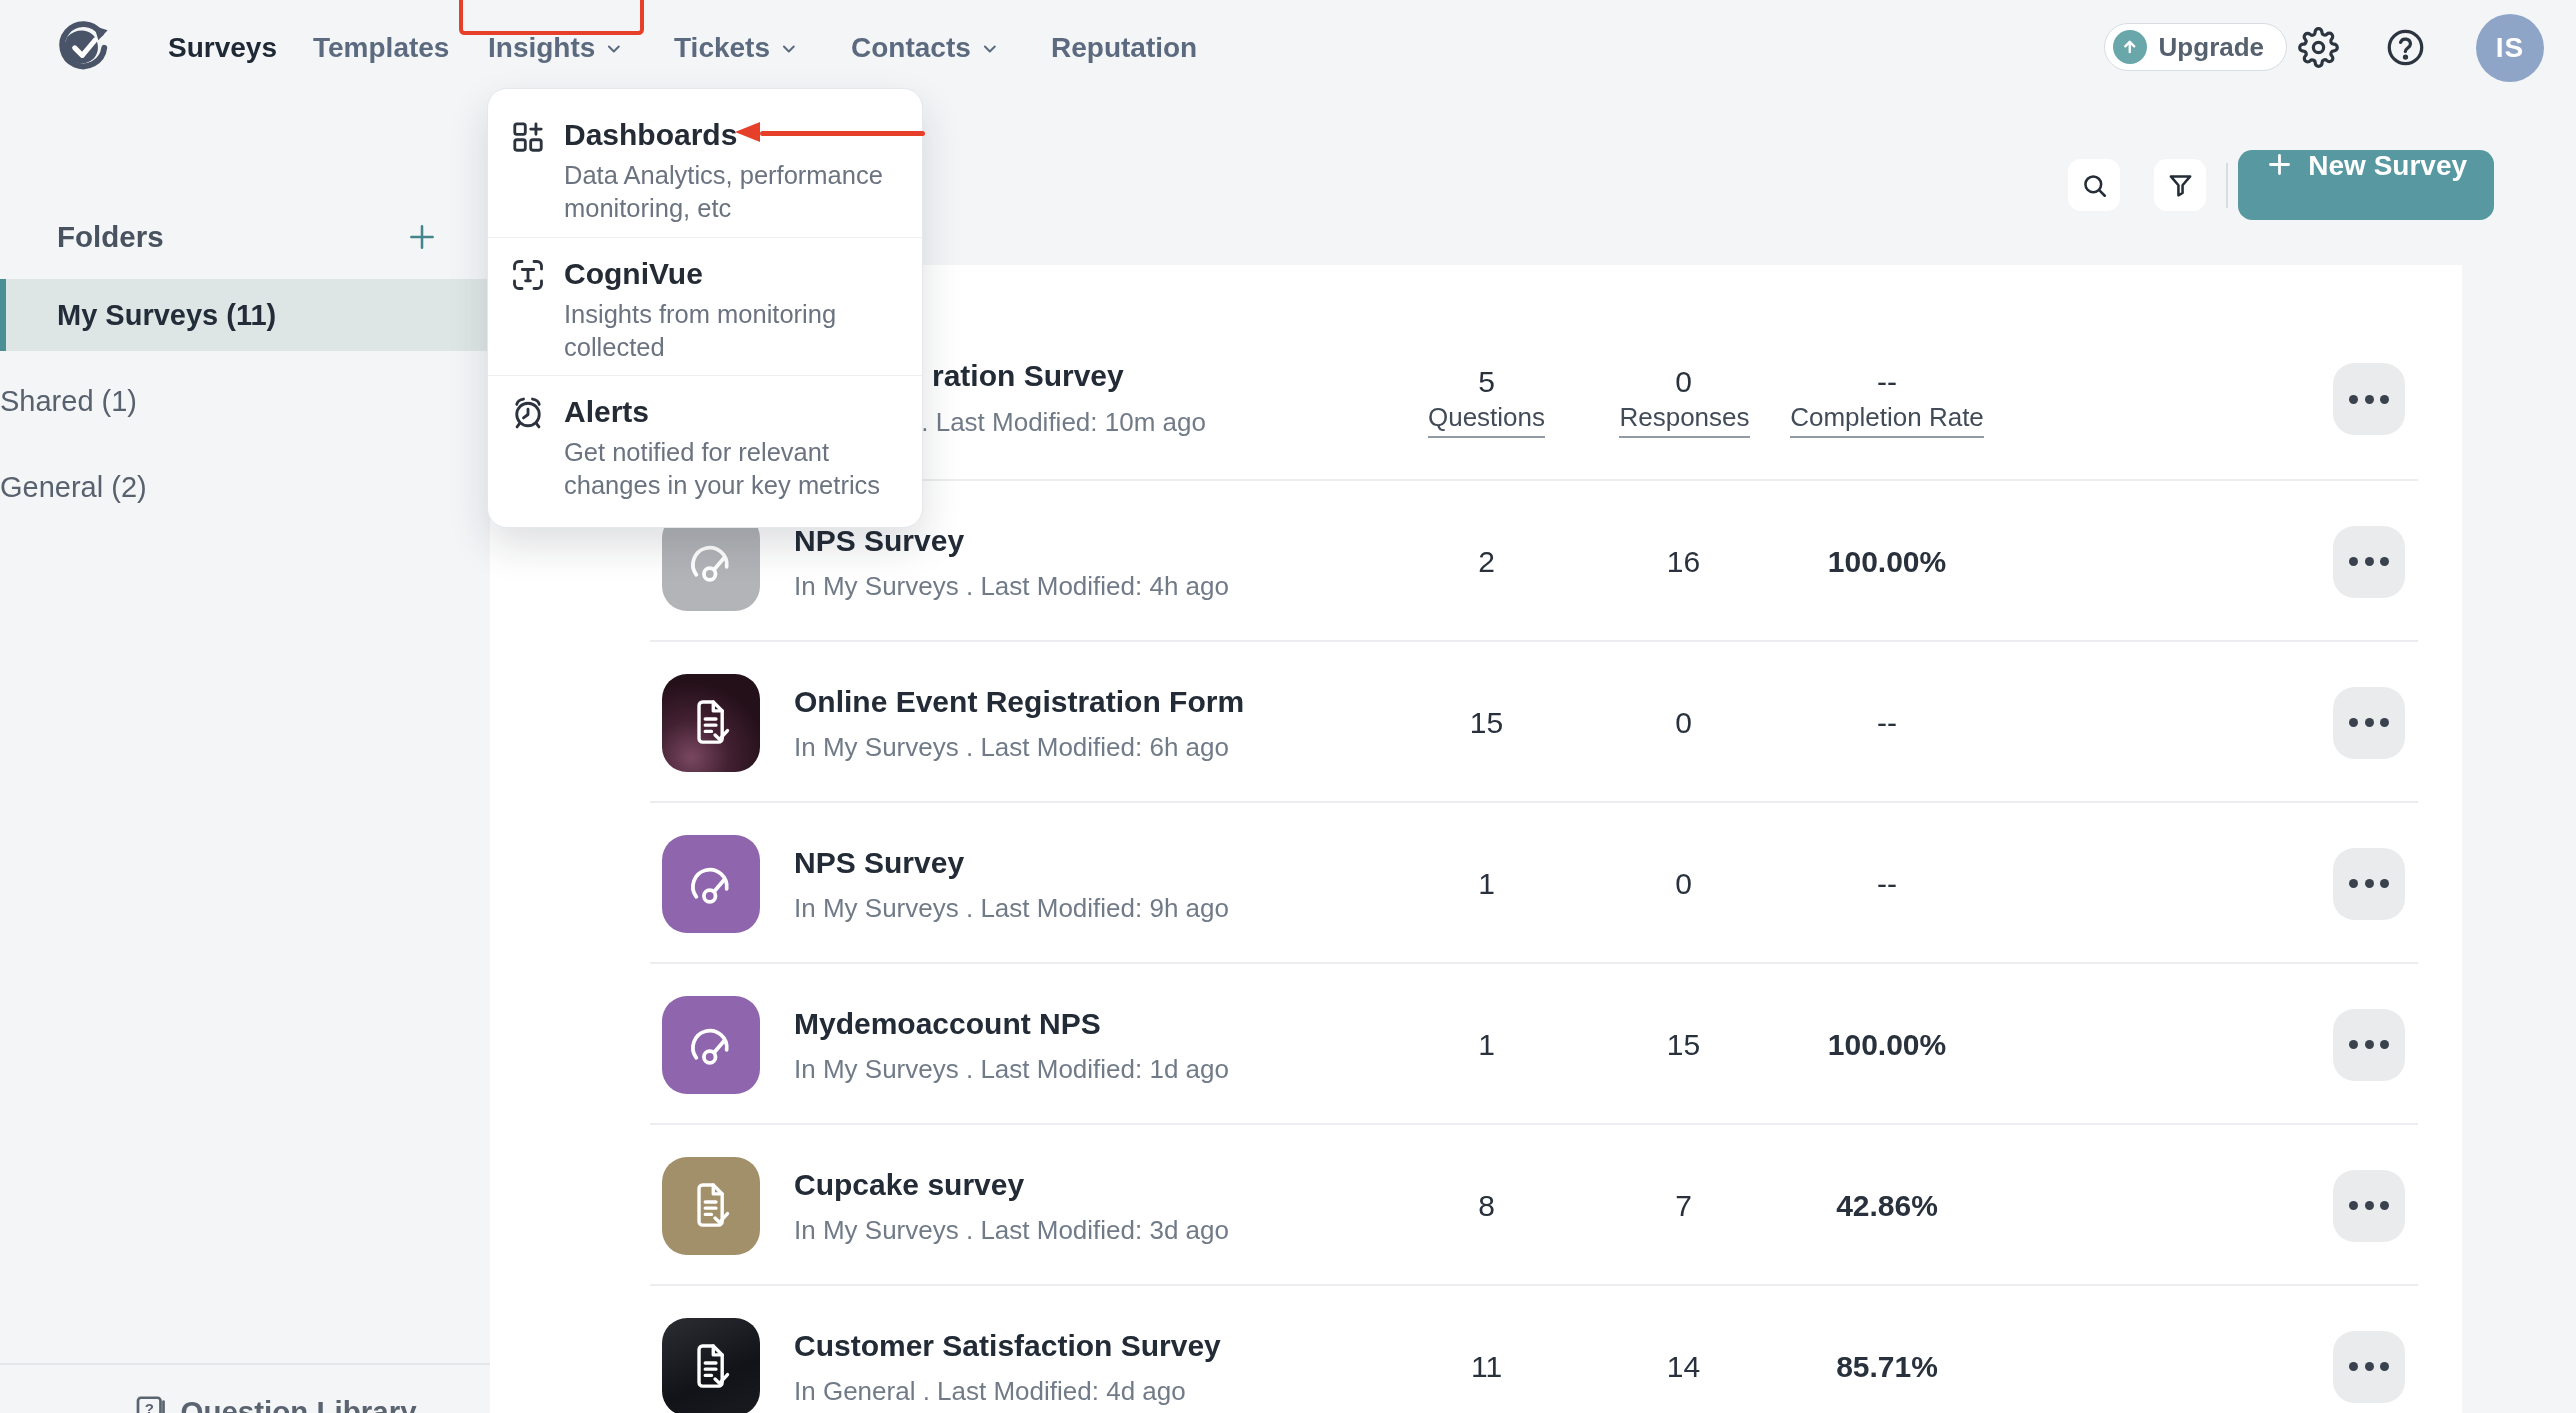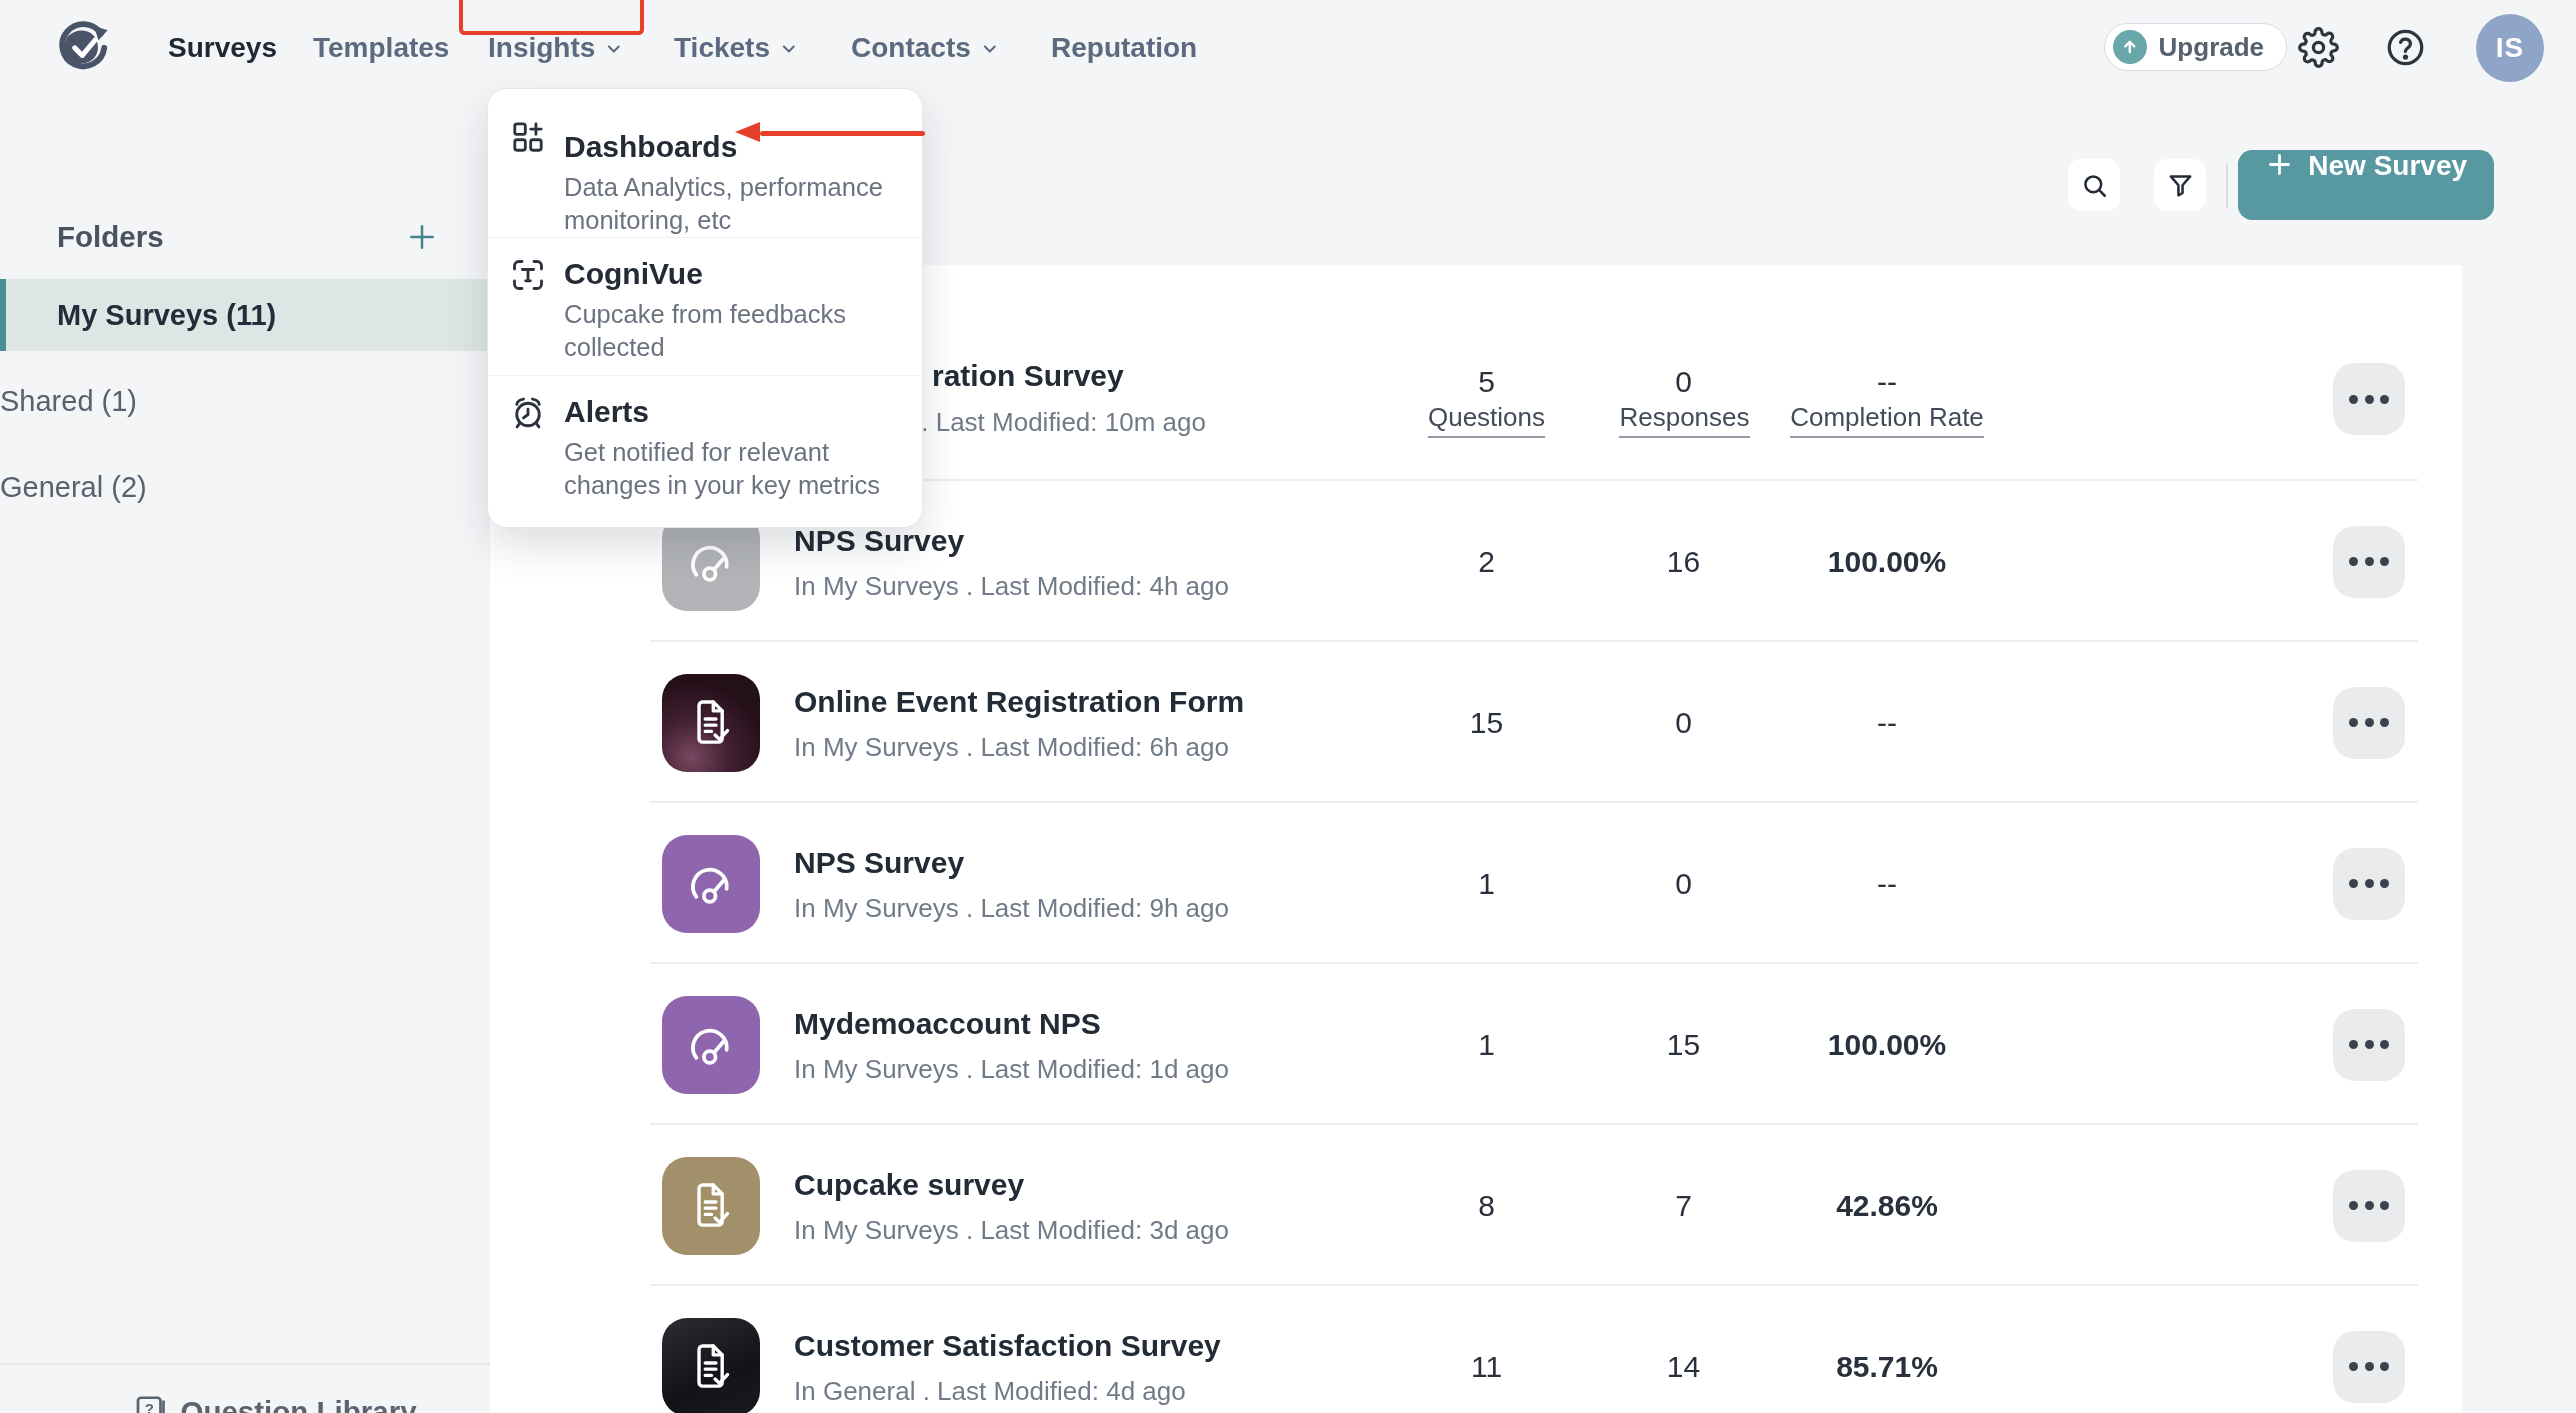--- a/index.html
+++ b/index.html
@@ -97,21 +97,21 @@
   .dropdown { position:absolute; left:487px; top:88px; width:436px; height:440px; background:#fff;
               border:0.9px solid #e4e7ec; border-radius:19.7px; z-index:10;
               box-shadow:0 18px 40px rgba(20,30,40,.14); overflow:hidden; }
   .dd-item { position:absolute; left:0; right:0; cursor:pointer; }
   .dd-1 { top:0; height:148px; }
   .dd-2 { top:148px; height:139px; border-top:1.8px solid #edeff2; }
   .dd-3 { top:286px; bottom:0; border-top:1.8px solid #edeff2; }
   .dd-icon { position:absolute; left:22.4px; width:36px; height:36px; }
   .dd-1 .dd-icon { top:29.5px; } .dd-2 .dd-icon { top:19px; } .dd-3 .dd-icon { top:19px; }
   .dd-text { margin-left:76px; margin-right:16px; }
-  .dd-1 .dd-text { padding-top:38px; } .dd-2 .dd-text { padding-top:16px; } .dd-3 .dd-text { padding-top:16px; }
+  .dd-1 .dd-text { padding-top:26px; } .dd-2 .dd-text { padding-top:16px; } .dd-3 .dd-text { padding-top:16px; }
   .dd-title { font-size:30px; font-weight:700; color:#242b35; line-height:39px; }
   .dd-desc { font-size:25.5px; color:#6b7380; line-height:33px; margin-top:5.4px; max-width:344px; }
 
   
   .anno-arrow { position:absolute; z-index:11; pointer-events:none; }
   .anno-arrow .line { position:absolute; left:25px; top:9px; width:165px; height:4.5px; background:#e7402a; border-radius:2.7px; }
   .anno-arrow .head { position:absolute; left:0; top:0; width:0; height:0;
                       border-top:10.7px solid transparent; border-bottom:10.7px solid transparent;
                       border-right:25px solid #e7402a; }
   svg { display:block; }
@@ -407,21 +407,21 @@
   <div class="dd-item dd-2">
     <svg class="dd-icon" viewBox="0 0 24 24" fill="none" stroke="#2c333e" stroke-width="1.9" stroke-linecap="round" stroke-linejoin="round">
       <path d="M3 8 V6 a3 3 0 0 1 3 -3 h2"></path>
         <path d="M16 3 h2 a3 3 0 0 1 3 3 v2"></path>
       <path d="M21 16 v2 a3 3 0 0 1 -3 3 h-2"></path>
         <path d="M8 21 H6 a3 3 0 0 1 -3 -3 v-2"></path>
       <path d="M8.2 8.3 h7.6 M12 8.3 v7.6 M10.4 15.9 h3.2"></path>
     </svg>
     <div class="dd-text">
       <div class="dd-title">CogniVue</div>
-      <div class="dd-desc">Cupcake from feedbacks collected</div>
+      <div class="dd-desc">Insights from monitoring collected</div>
     </div>
   </div>
   <div class="dd-item dd-3">
     <svg class="dd-icon" viewBox="0 0 24 24" fill="none" stroke="#2c333e" stroke-width="1.9" stroke-linecap="round" stroke-linejoin="round">
       <circle cx="12" cy="13" r="7.5"></circle>
       <path d="M12 9.5 V13 l-3 2.3"></path>
       <path d="M4.5 6.3 C5 4.3 6.8 2.9 9 2.7"></path>
         <path d="M19.5 6.3 C19 4.3 17.2 2.9 15 2.7"></path>
       <path d="M6.2 19.3 l-1.5 2"></path>
         <path d="M17.8 19.3 l1.5 2"></path>

